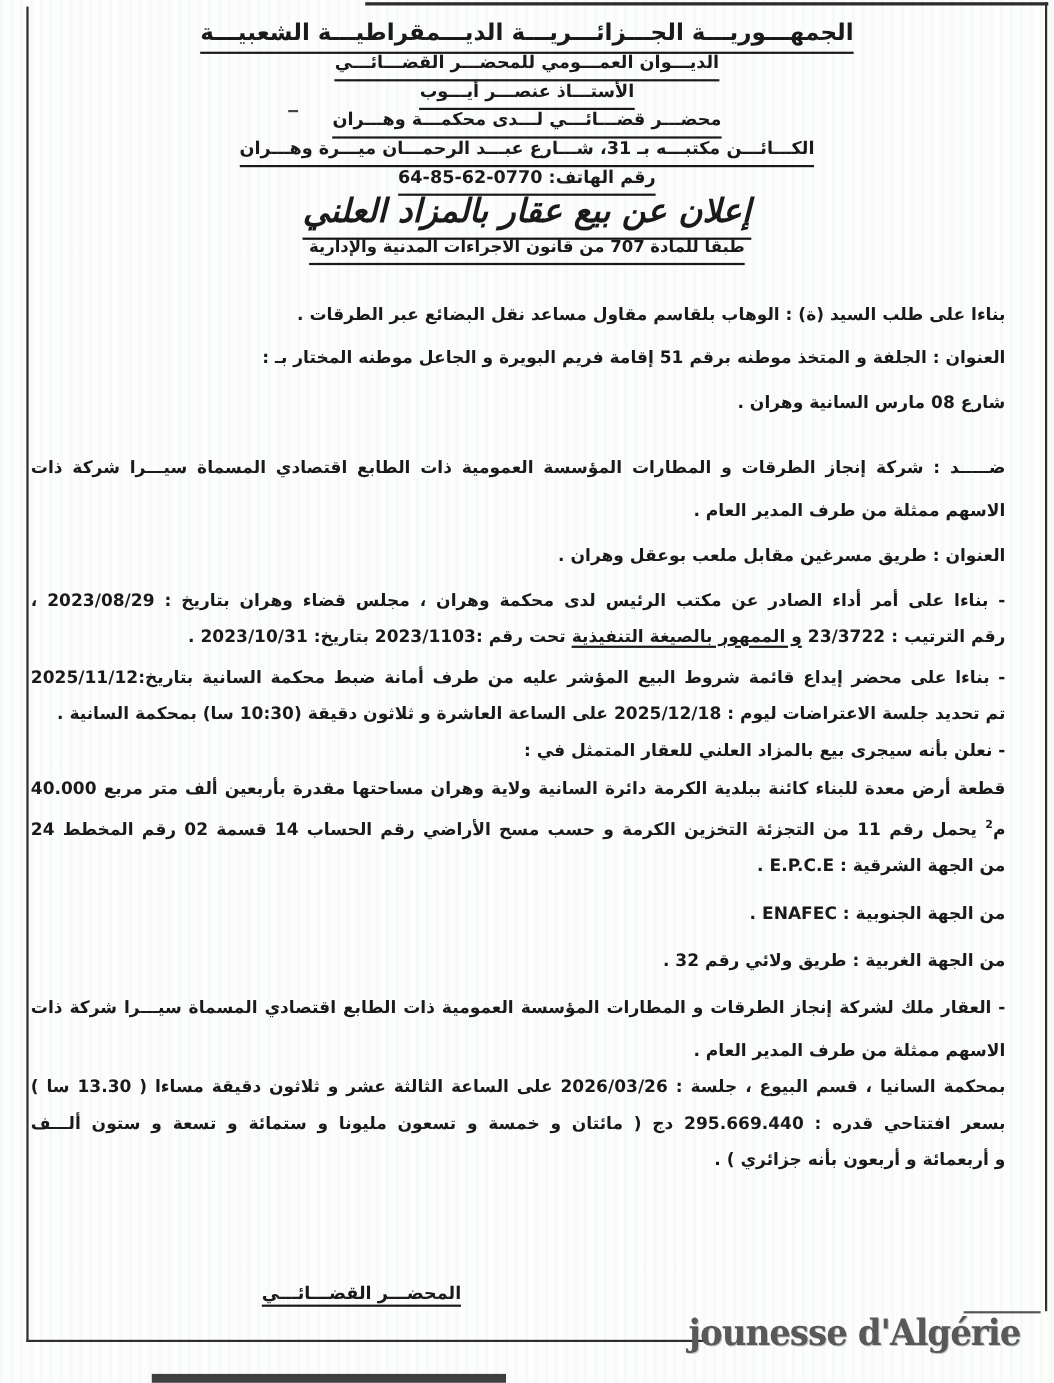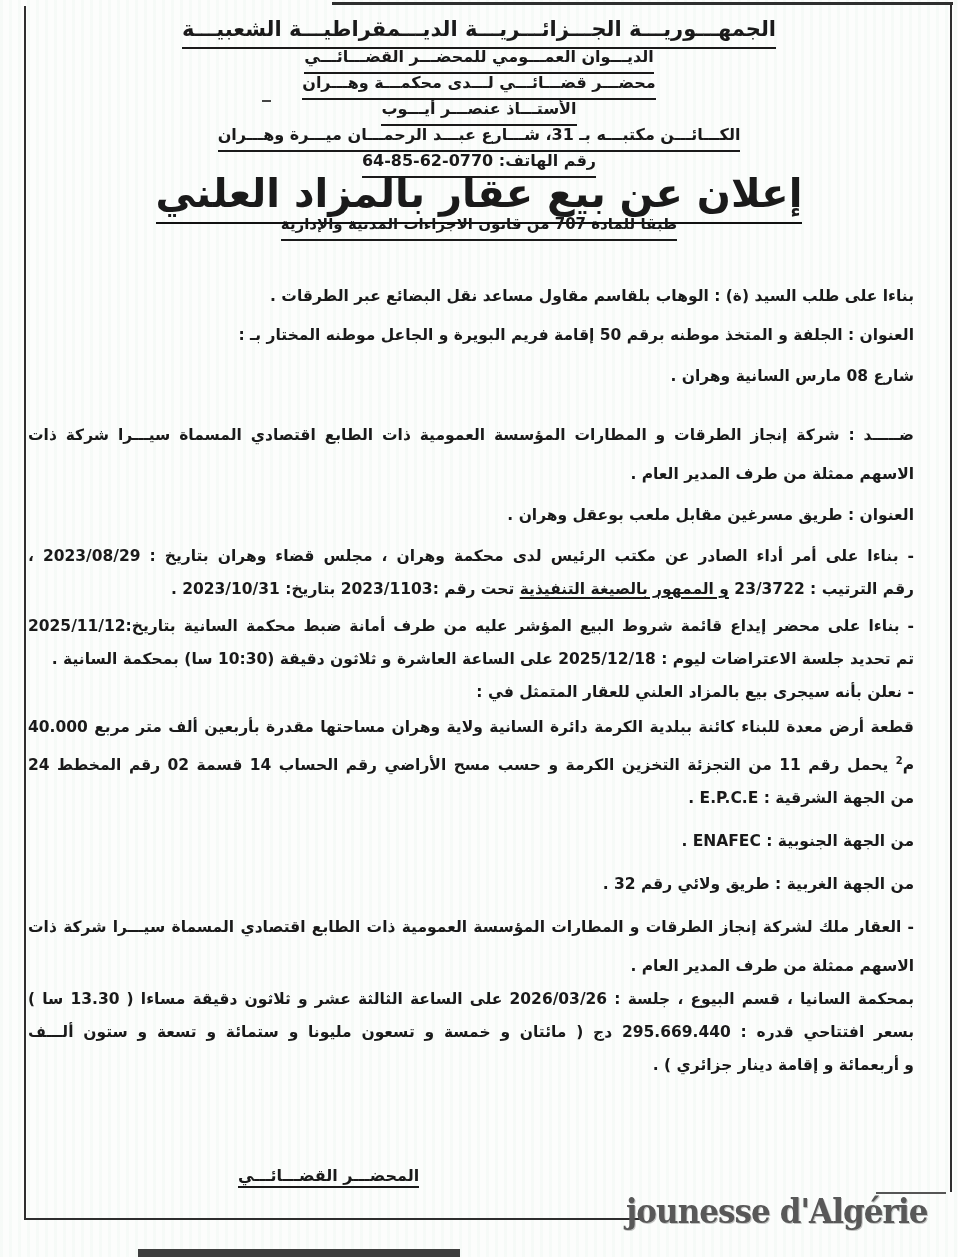--- a/index.html
+++ b/index.html
@@ -13,26 +13,26 @@
     color:#1a1a1a;
     font-weight:bold;
     overflow:hidden;
   }
   .scanline{position:absolute;background:#2e2e2e;}
   .content{position:absolute;top:0;left:0;right:0;}
   
   .hdr{padding-top:14px;text-align:center;direction:rtl;}
   .hdr .h1{font-size:21px;line-height:30px;}
   .hdr .hl{font-size:16px;line-height:26px;}
-  .hdr .ttl{font-size:40px;line-height:38px;}
+  .hdr .ttl{font-size:30px;line-height:38px;font-style:italic;}
   .hdr .sub{font-size:15px;line-height:24px;}
   .hdr span{border-bottom:2px solid #1a1a1a;padding-bottom:6px;}
   .hdr .ttl span{border-bottom:2.5px solid #111;}
   
-  .bdy{margin-top:44px;padding:0 44px 0 28px;direction:rtl;}
+  .bdy{margin-top:34px;padding:0 44px 0 28px;direction:rtl;}
   .ln{font-size:15.5px;line-height:33px;text-align:right;white-space:nowrap;}
   .just{white-space:normal;text-align:justify;text-align-last:justify;}
   .u{text-decoration:underline;text-decoration-thickness:2px;text-underline-offset:3px;}
   sup{font-size:10px;}
   .mb6{margin-bottom:6px;}.mb8{margin-bottom:8px;}.mb26{margin-bottom:26px;}
   .mb4{margin-bottom:4px;}.mb2{margin-bottom:2px;}.mb10{margin-bottom:10px;}
   .mb12{margin-bottom:12px;}
   
   .sig{position:absolute;left:238px;top:1166px;font-size:16px;direction:rtl;}
   .sig span{border-bottom:2px solid #1a1a1a;padding-bottom:1px;}
@@ -62,31 +62,31 @@
   <div class="scanline" style="right:6px;top:2px;width:2px;height:1190px;"></div>
   <div class="scanline" style="left:24px;top:1218px;width:616px;height:2px;"></div>
   <div class="scanline" style="left:876px;top:1192px;width:70px;height:2px;background:#555;"></div>
   <div class="scanline" style="left:262px;top:100px;width:9px;height:2px;background:#444;"></div>
 
   <div class="content">
 
     <div class="hdr">
       <div class="h1"><span>الجمهـــوريـــة الجـــزائـــريـــة الديـــمقراطيـــة الشعبيـــة</span></div>
       <div class="hl"><span>الديـــوان العمـــومي للمحضـــر القضـــائـــي</span></div>
+      <div class="hl"><span>الأستـــاذ عنصـــر أيـــوب</span></div>
       <div class="hl"><span>محضـــر قضـــائـــي لـــدى محكمـــة وهـــران</span></div>
-      <div class="hl"><span>الأستـــاذ عنصـــر أيـــوب</span></div>
       <div class="hl"><span>الكـــائـــن مكتبـــه بـ 31، شـــارع عبـــد الرحمـــان ميـــرة وهـــران</span></div>
       <div class="hl"><span>رقم الهاتف: 0770-62-85-64</span></div>
       <div class="ttl"><span>إعلان عن بيع عقار بالمزاد العلني</span></div>
       <div class="sub"><span>طبقا للمادة 707 من قانون الاجراءات المدنية والإدارية</span></div>
     </div>
 
     <div class="bdy">
       <div class="ln mb6">بناءا على طلب السيد (ة) : الوهاب بلقاسم مقاول مساعد نقل البضائع عبر الطرقات .</div>
-      <div class="ln mb8">العنوان : الجلفة و المتخذ موطنه برقم 50 إقامة فريم البويرة و الجاعل موطنه المختار بـ :</div>
+      <div class="ln mb8">العنوان : الجلفة و المتخذ موطنه برقم 51 إقامة فريم البويرة و الجاعل موطنه المختار بـ :</div>
       <div class="ln mb26">شارع 08 مارس السانية وهران .</div>
 
       <div class="ln just mb6">ضـــــد : شركة إنجاز الطرقات و المطارات المؤسسة العمومية ذات الطابع اقتصادي المسماة سيـــرا  شركة ذات</div>
       <div class="ln mb8">الاسهم ممثلة من طرف المدير العام .</div>
       <div class="ln mb8">العنوان : طريق مسرغين مقابل ملعب بوعقل وهران .</div>
 
       <div class="ln just">- بناءا على أمر أداء الصادر عن مكتب الرئيس لدى محكمة وهران ، مجلس قضاء وهران بتاريخ : 2023/08/29 ،</div>
       <div class="ln mb4"><span>رقم الترتيب : 23/3722 </span><span class="u">و الممهور بالصيغة التنفيذية</span><span> تحت رقم :2023/1103 بتاريخ: 2023/10/31 .</span></div>
 
       <div class="ln just">- بناءا على محضر إيداع قائمة شروط البيع المؤشر عليه من طرف أمانة ضبط محكمة السانية بتاريخ:2025/11/12</div>
@@ -97,21 +97,21 @@
       <div class="ln just"><span>م</span><sup>2</sup><span> يحمل رقم 11 من التجزئة التخزين الكرمة و حسب مسح الأراضي رقم الحساب 14 قسمة 02 رقم المخطط 24</span></div>
 
       <div class="ln mb10">من الجهة الشرقية : E.P.C.E .</div>
       <div class="ln mb10">من الجهة الجنوبية : ENAFEC .</div>
       <div class="ln mb10">من الجهة الغربية : طريق ولائي رقم 32 .</div>
 
       <div class="ln just mb6">- العقار ملك لشركة إنجاز الطرقات و المطارات المؤسسة العمومية ذات الطابع اقتصادي المسماة سيـــرا  شركة ذات</div>
       <div class="ln">الاسهم ممثلة من طرف المدير العام .</div>
       <div class="ln just">بمحكمة السانيا ، قسم البيوع ، جلسة : 2026/03/26 على الساعة الثالثة عشر و ثلاثون دقيقة مساءا ( 13.30 سا )</div>
       <div class="ln just">بسعر افتتاحي قدره : 295.669.440 دج ( مائتان و خمسة و تسعون مليونا و ستمائة و تسعة و ستون ألـــف</div>
-      <div class="ln">و أربعمائة و إقامة دينار جزائري ) .</div>
+      <div class="ln">و أربعمائة و أربعون بأنه جزائري ) .</div>
     </div>
   </div>
 
   <div class="sig"><span>المحضـــر القضـــائـــي</span></div>
   <div class="stamp">03 - 03 -2026</div>
   <div class="paper">jounesse d'Algérie</div>
 
 </div>
 
 </body></html>

